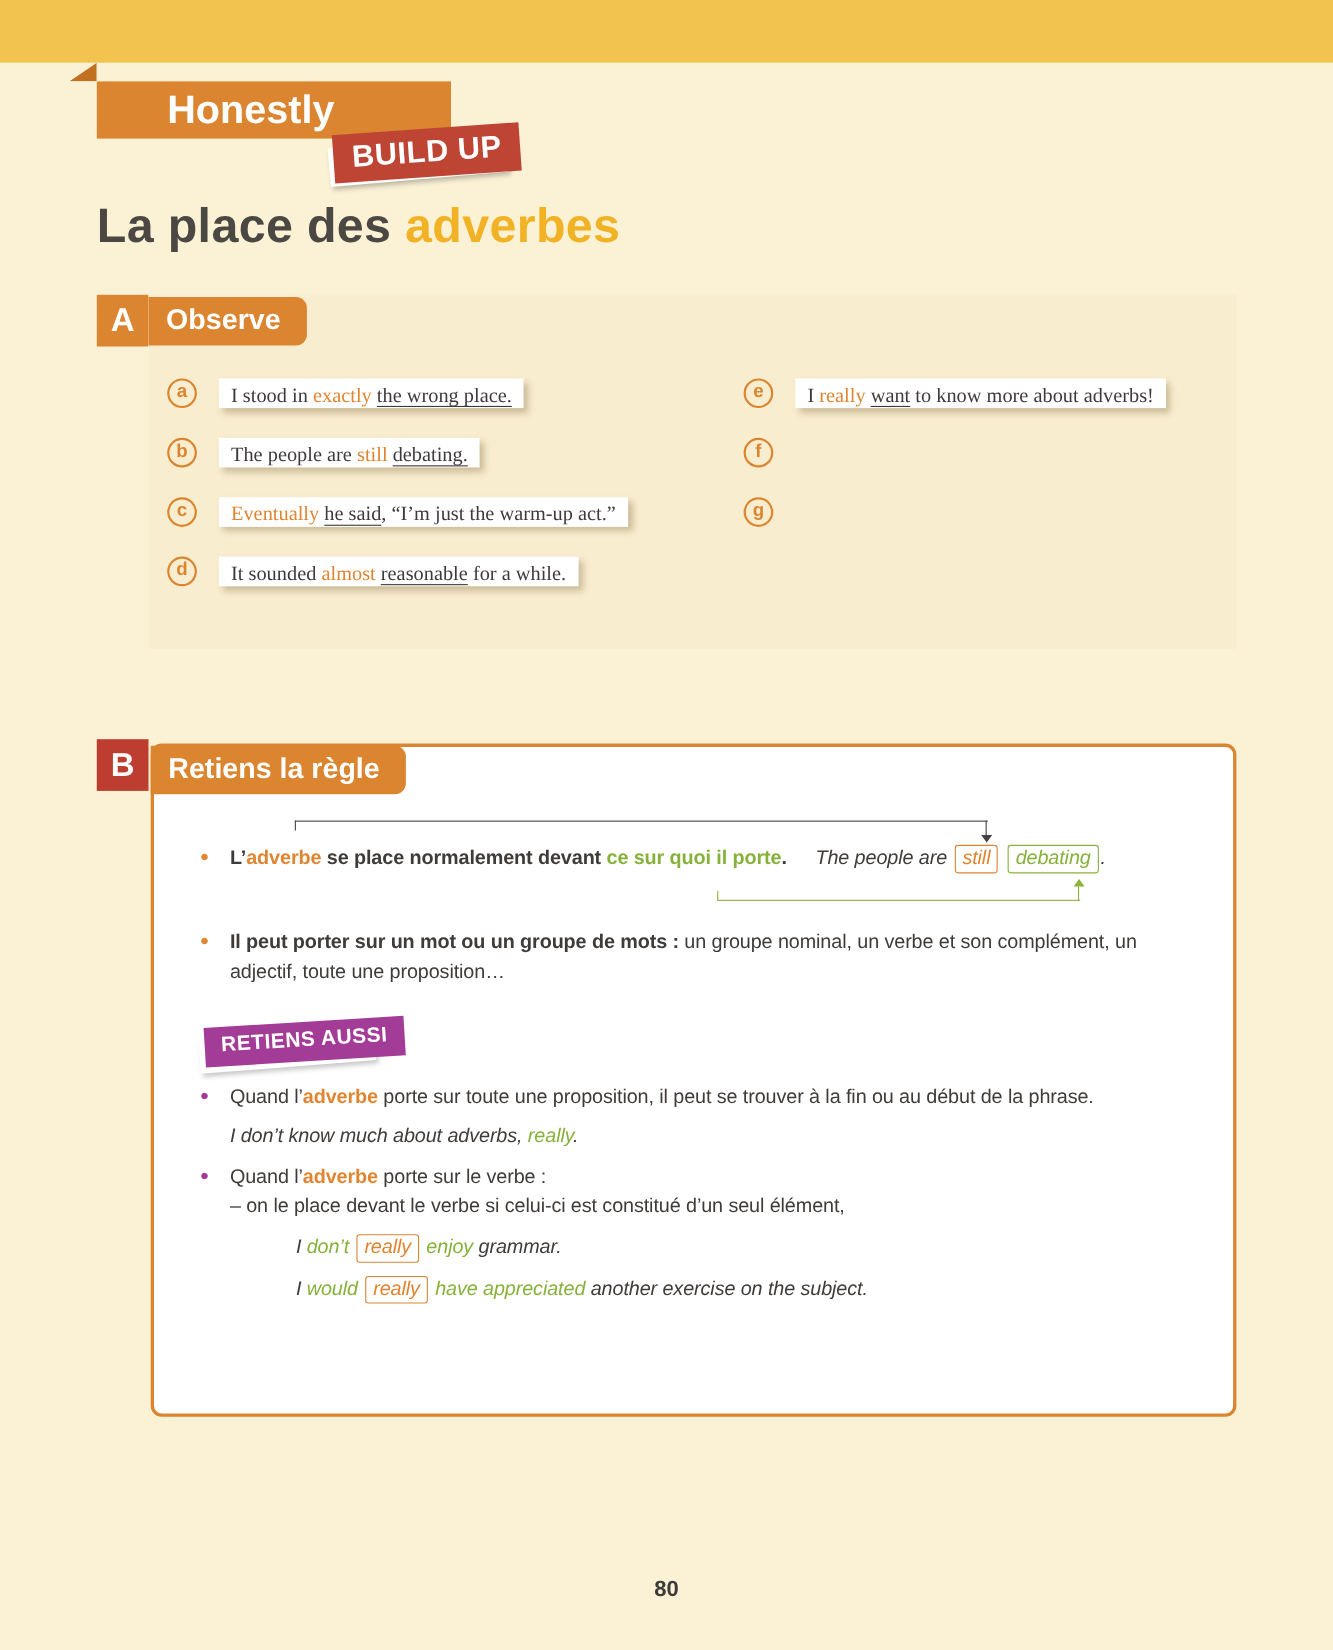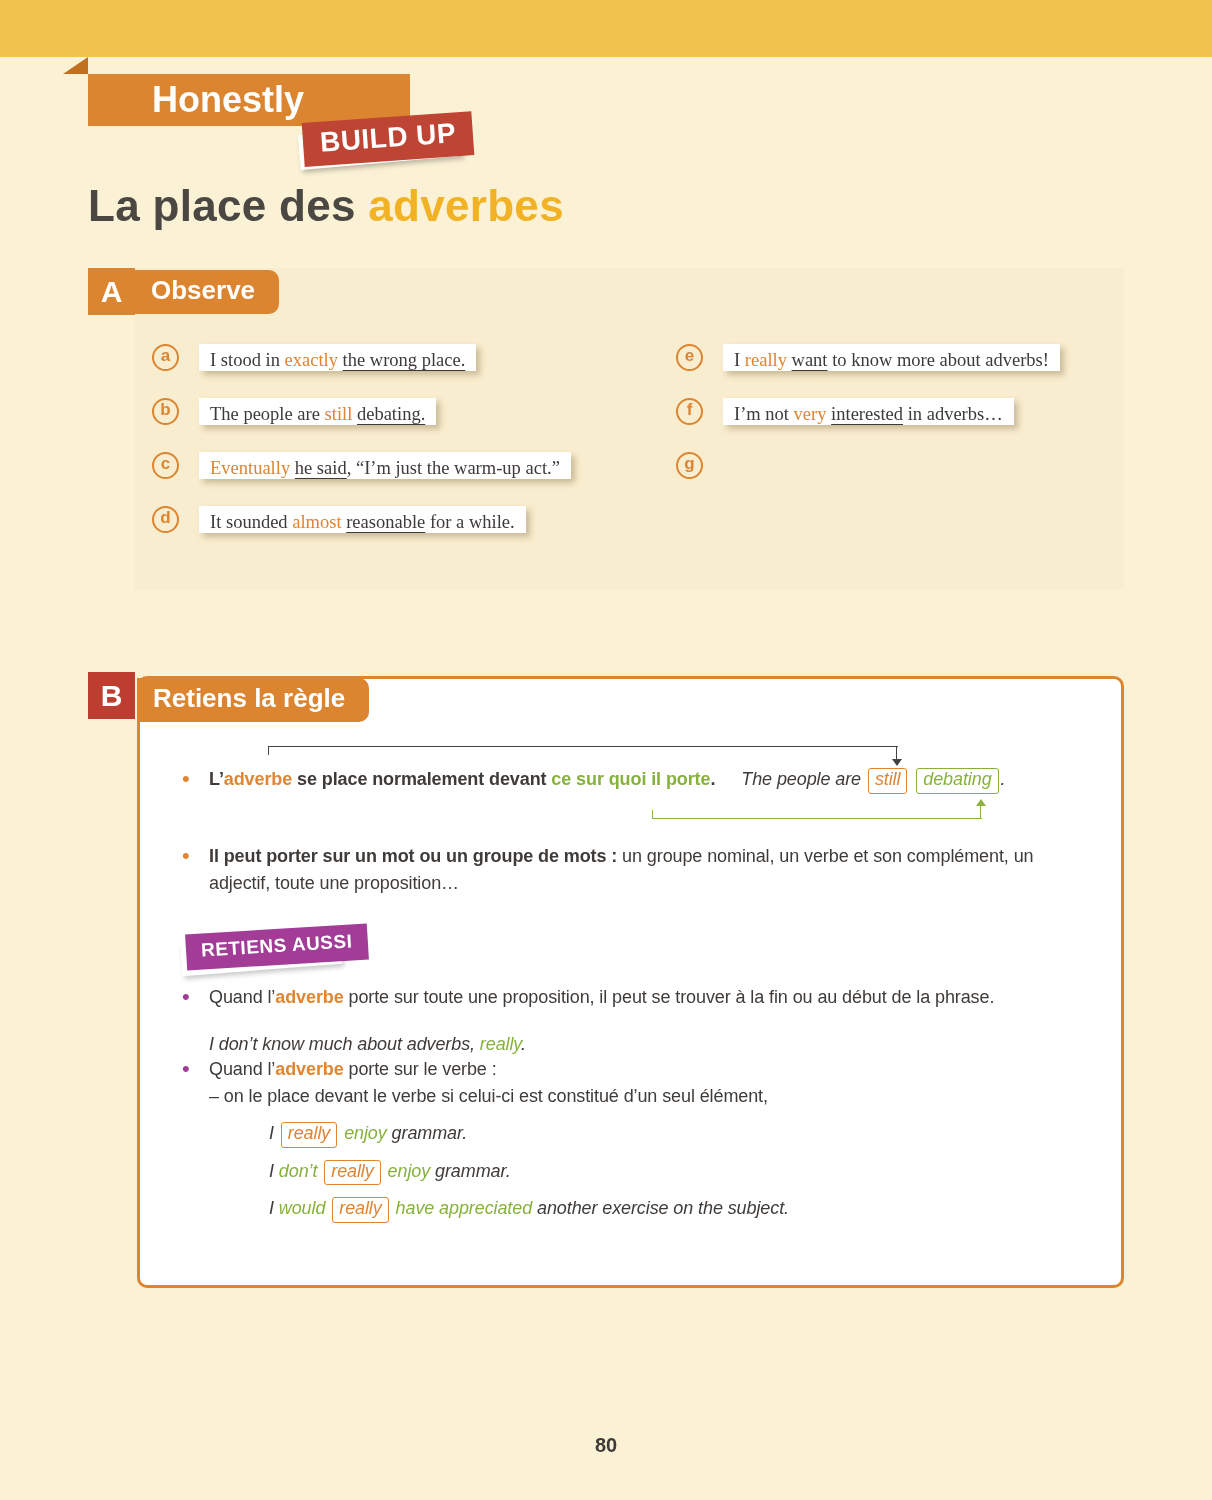--- a/index.html
+++ b/index.html
@@ -41,21 +41,21 @@
   .it{font-style:italic}
   .gap{display:inline-block;width:26px}
   .wbox{display:inline-block;border:1.5px solid;border-radius:3px;padding:0 6px 2px;line-height:1.2;font-style:italic;margin:0 2px}
   .wo{color:#E08430;border-color:#E08430}
   .wg{color:#86B23C;border-color:#86B23C}
   .r1{left:182px;top:766px;width:930px}
   .r2{left:182px;top:843px;width:910px}
   .ra-shadow{left:181px;top:937px;width:160px;height:33px;background:#fff;transform:rotate(-4.5deg);box-shadow:2px 3px 5px rgba(0,0,0,.22)}
   .ra-badge{left:186px;top:929px;background:#A23C97;color:#fff;font-size:19px;font-weight:bold;padding:6px 15px 8px;transform:rotate(-3.5deg);letter-spacing:.5px}
   .r3{left:182px;top:984px;width:960px}
-  .r3 .ex-line{margin-top:20px}
+  .r3 .ex-line{margin-top:8px}
   .r4{left:182px;top:1056px;width:960px}
   .vex{margin:10px 0 0 60px}
   .vex .vline{margin-bottom:10px}
   .ln-h{position:absolute;border-top:1.6px solid #45413E}
   .ln-v{position:absolute;border-left:1.6px solid #45413E}
   .gln-h{position:absolute;border-top:1.6px solid #8CB33C}
   .gln-v{position:absolute;border-left:1.6px solid #8CB33C}
   .arr-down{position:absolute;width:0;height:0;border-left:5px solid transparent;border-right:5px solid transparent;border-top:7px solid #45413E}
   .arr-up{position:absolute;width:0;height:0;border-left:5px solid transparent;border-right:5px solid transparent;border-bottom:7px solid #8CB33C}
   .page-num{left:0;top:1434px;width:100%;text-align:center;font-size:20px;font-weight:bold;color:#3E3A39}
@@ -103,21 +103,20 @@
   </div>
 </div>
 
 <div class="abs ex-col col-right">
   <div class="ex-row">
     <span class="ex-letter">e</span>
     <span class="ex-box"><span>I </span><span class="sadv">really</span><span> </span><span class="und">want</span><span> to know more about adverbs!</span></span>
   </div>
   <div class="ex-row">
     <span class="ex-letter">f</span>
-    <span class="ex-box"><span>I’m not </span><span class="sadv">very</span><span> </span><span class="und">interested</span><span> in adverbs…</span></span>
   </div>
   <div class="ex-row">
     <span class="ex-letter">g</span>
   </div>
 </div>
 
 <div class="abs sq sq-b">
     <span>B</span>
   </div>
 <div class="abs panel-b"></div>
@@ -155,20 +154,19 @@
     <div class="it ex-line"><span>I don’t know much about adverbs, </span><span class="gw">really</span><span>.</span></div>
   </div>
 </div>
 
 <div class="rule r4">
   <span class="bullet p">•</span>
   <div class="rtext">
     <div><span>Quand l’</span><span class="advb">adverbe</span><span> porte sur le verbe :</span></div>
     <div>– on le place devant le verbe si celui-ci est constitué d’un seul élément,</div>
     <div class="vex">
-      <div class="vline it"><span>I </span><span class="gw"></span><span class="wbox wo">really</span> <span class="gw">enjoy</span><span> grammar.</span></div>
       <div class="vline it"><span>I </span><span class="gw">don’t </span><span class="wbox wo">really</span> <span class="gw">enjoy</span><span> grammar.</span></div>
       <div class="vline it"><span>I </span><span class="gw">would </span><span class="wbox wo">really</span> <span class="gw">have appreciated</span><span> another exercise on the subject.</span></div>
     </div>
   </div>
 </div>
 
 <div class="abs page-num">80</div>
 
 </body></html>

